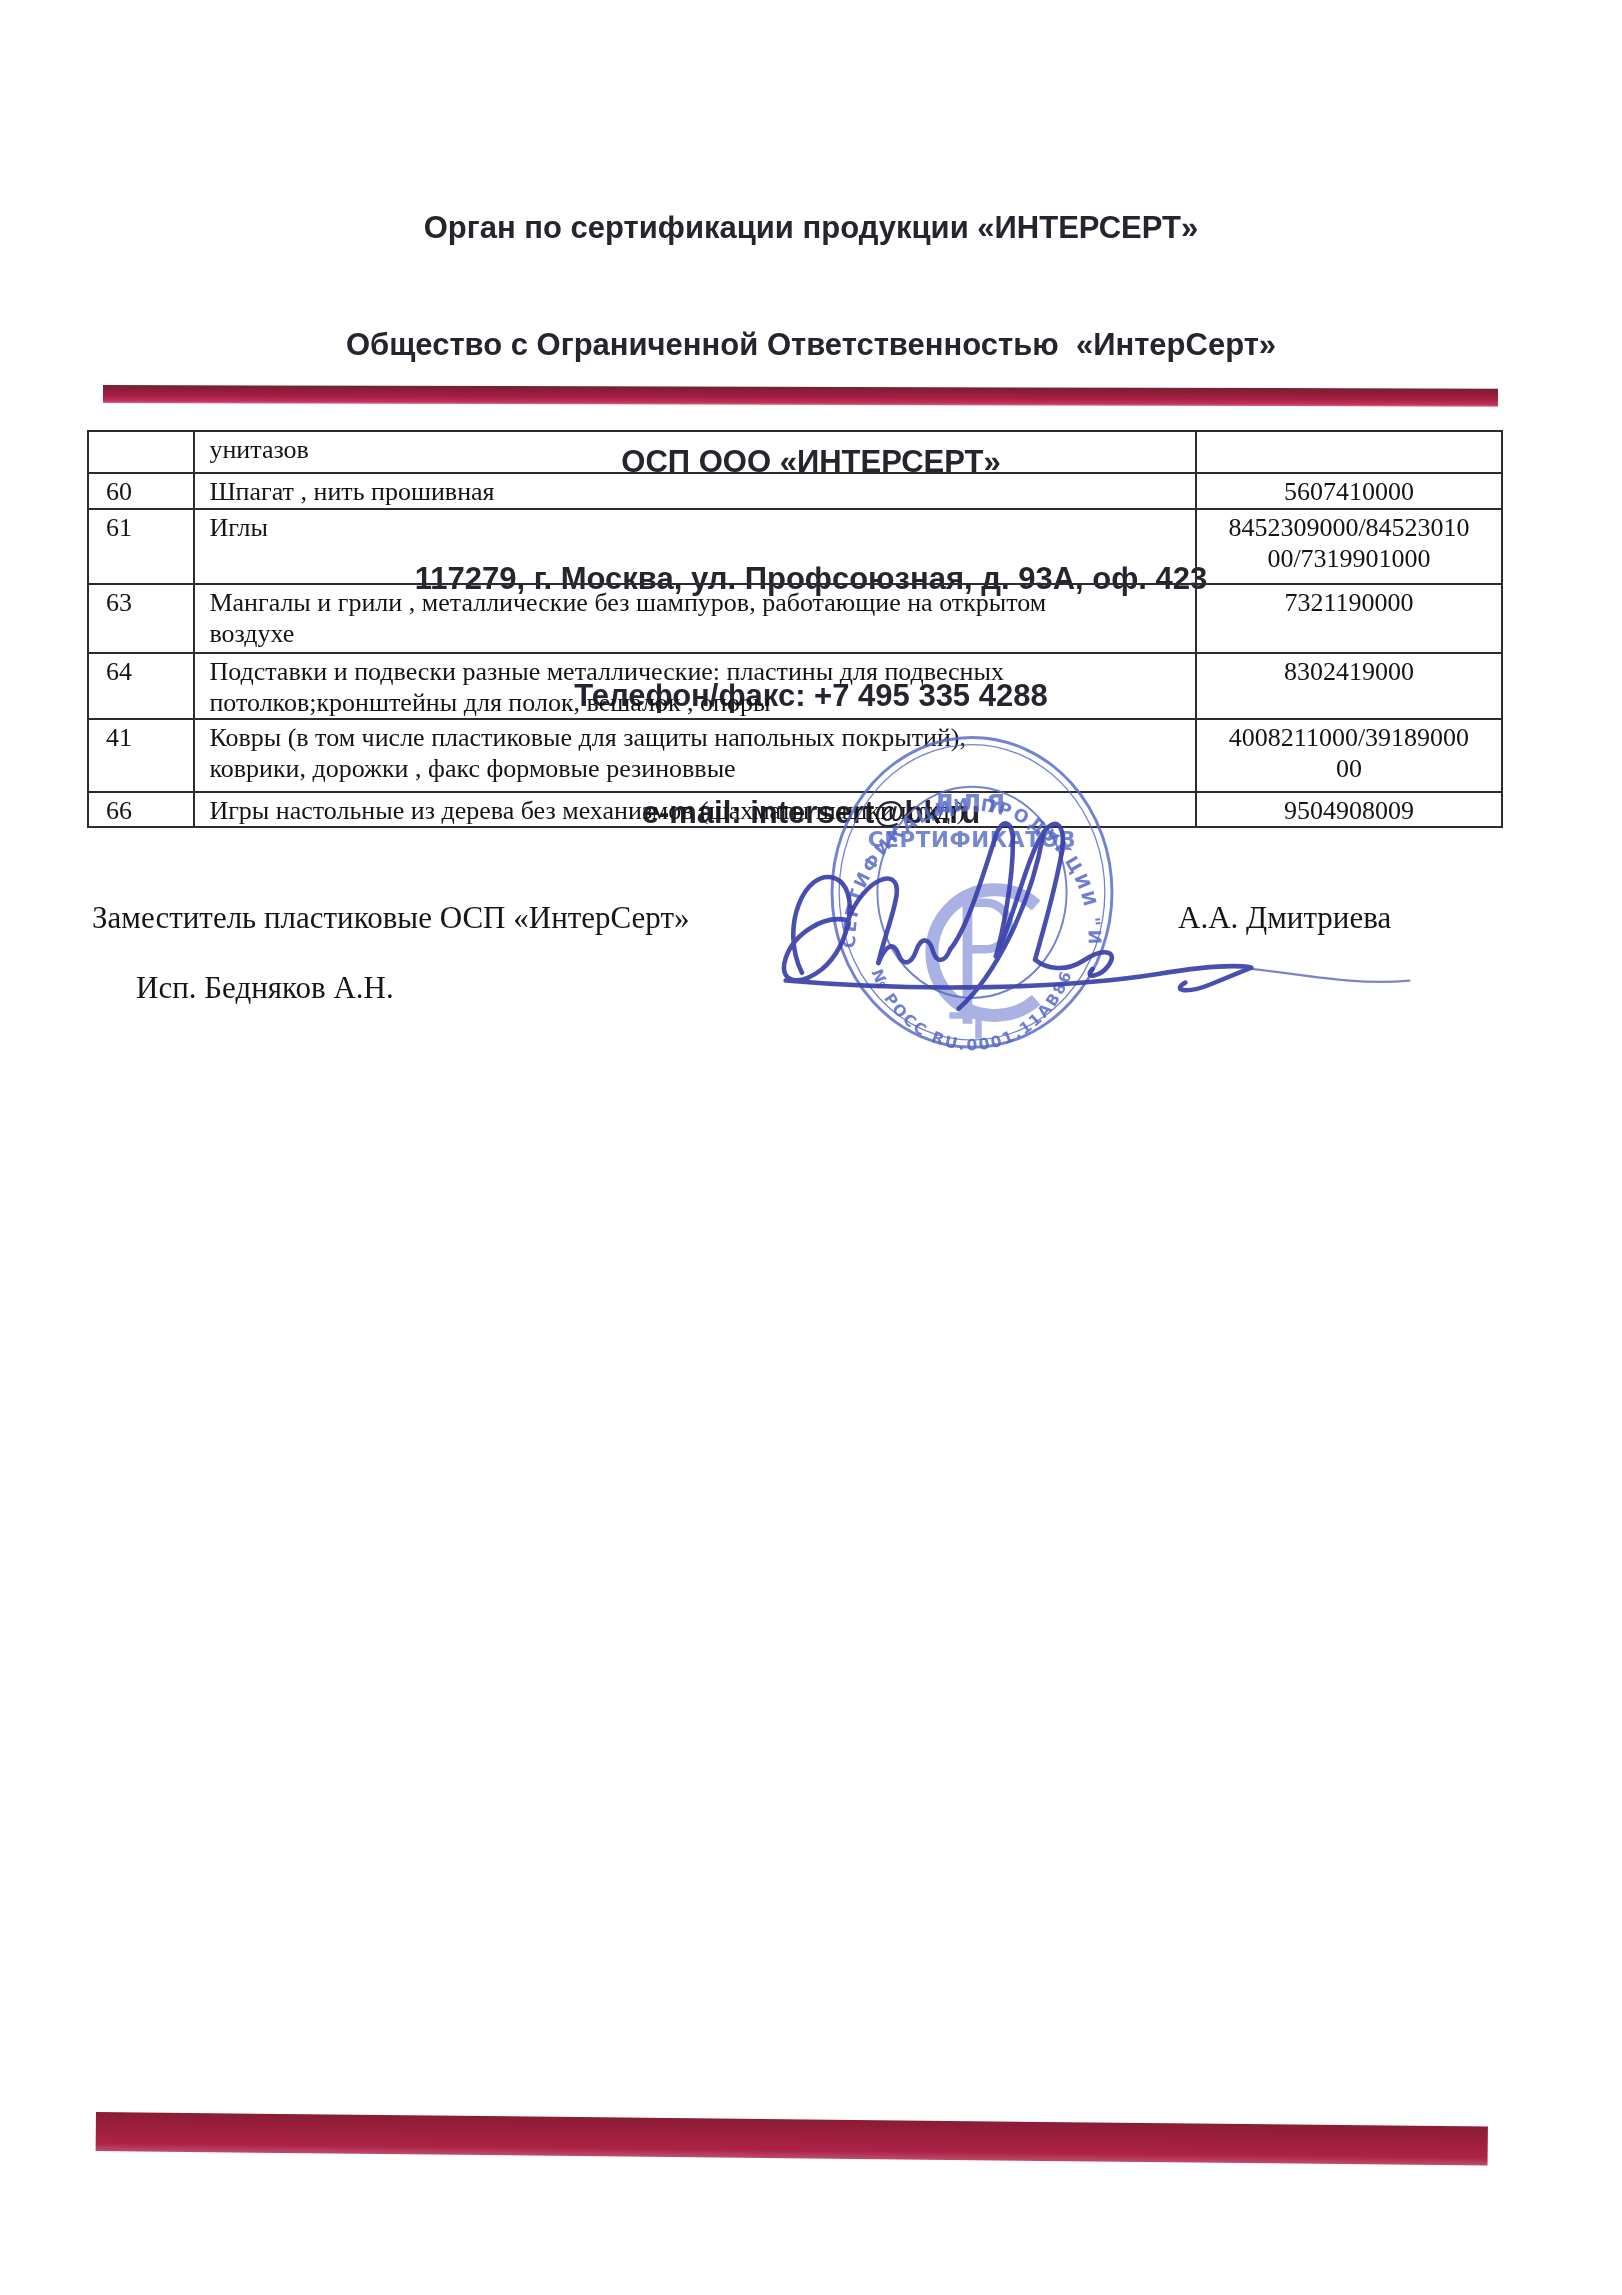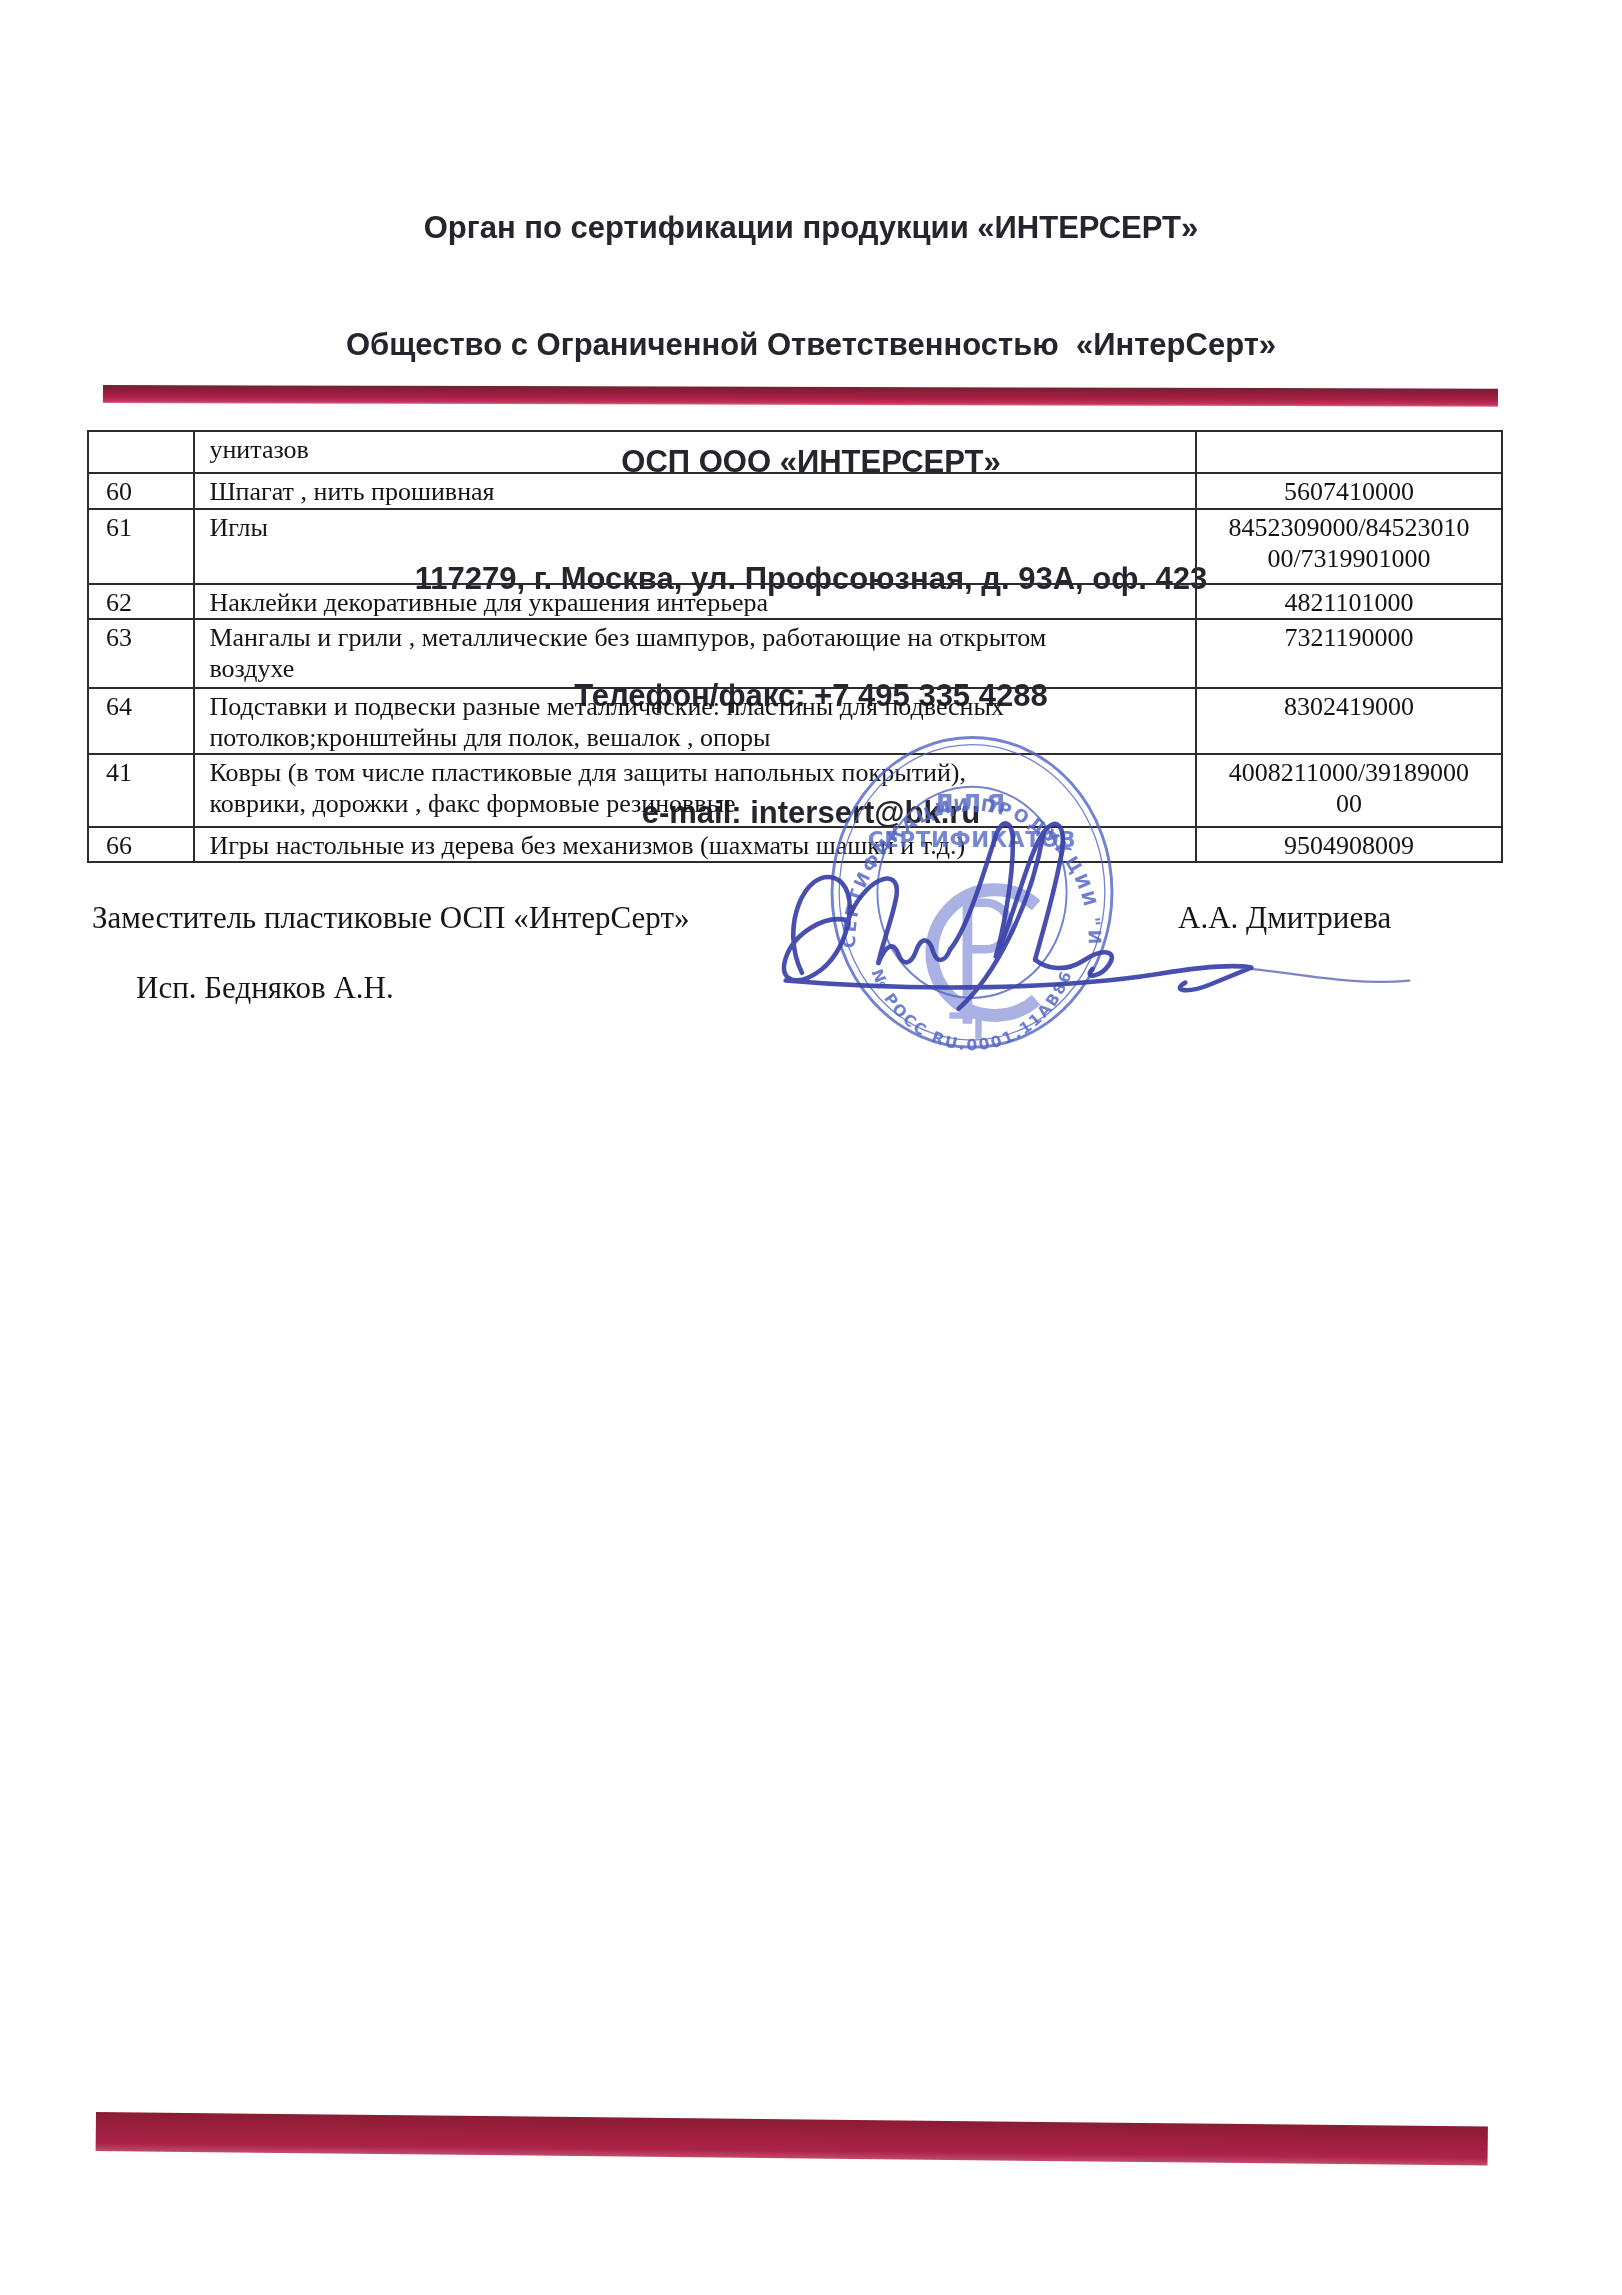--- a/index.html
+++ b/index.html
@@ -93,25 +93,20 @@
       <td class="c-num">60</td>
       <td class="c-desc">Шпагат , нить прошивная</td>
       <td class="c-code">5607410000</td>
     </tr>
     <tr style="height:75px">
       <td class="c-num">61</td>
       <td class="c-desc">Иглы</td>
       <td class="c-code">8452309000/84523010
 00/7319901000</td>
     </tr>
-    <tr style="height:30px">
-      <td class="c-num">62</td>
-      <td class="c-desc">Наклейки декоративные для украшения интерьера</td>
-      <td class="c-code">4821101000</td>
-    </tr>
     <tr style="height:69px">
       <td class="c-num">63</td>
       <td class="c-desc">Мангалы и грили , металлические без шампуров, работающие на открытом
 воздухе</td>
       <td class="c-code">7321190000</td>
     </tr>
     <tr style="height:61px">
       <td class="c-num">64</td>
       <td class="c-desc">Подставки и подвески разные металлические: пластины для подвесных
 потолков;кронштейны для полок, вешалок , опоры</td>

